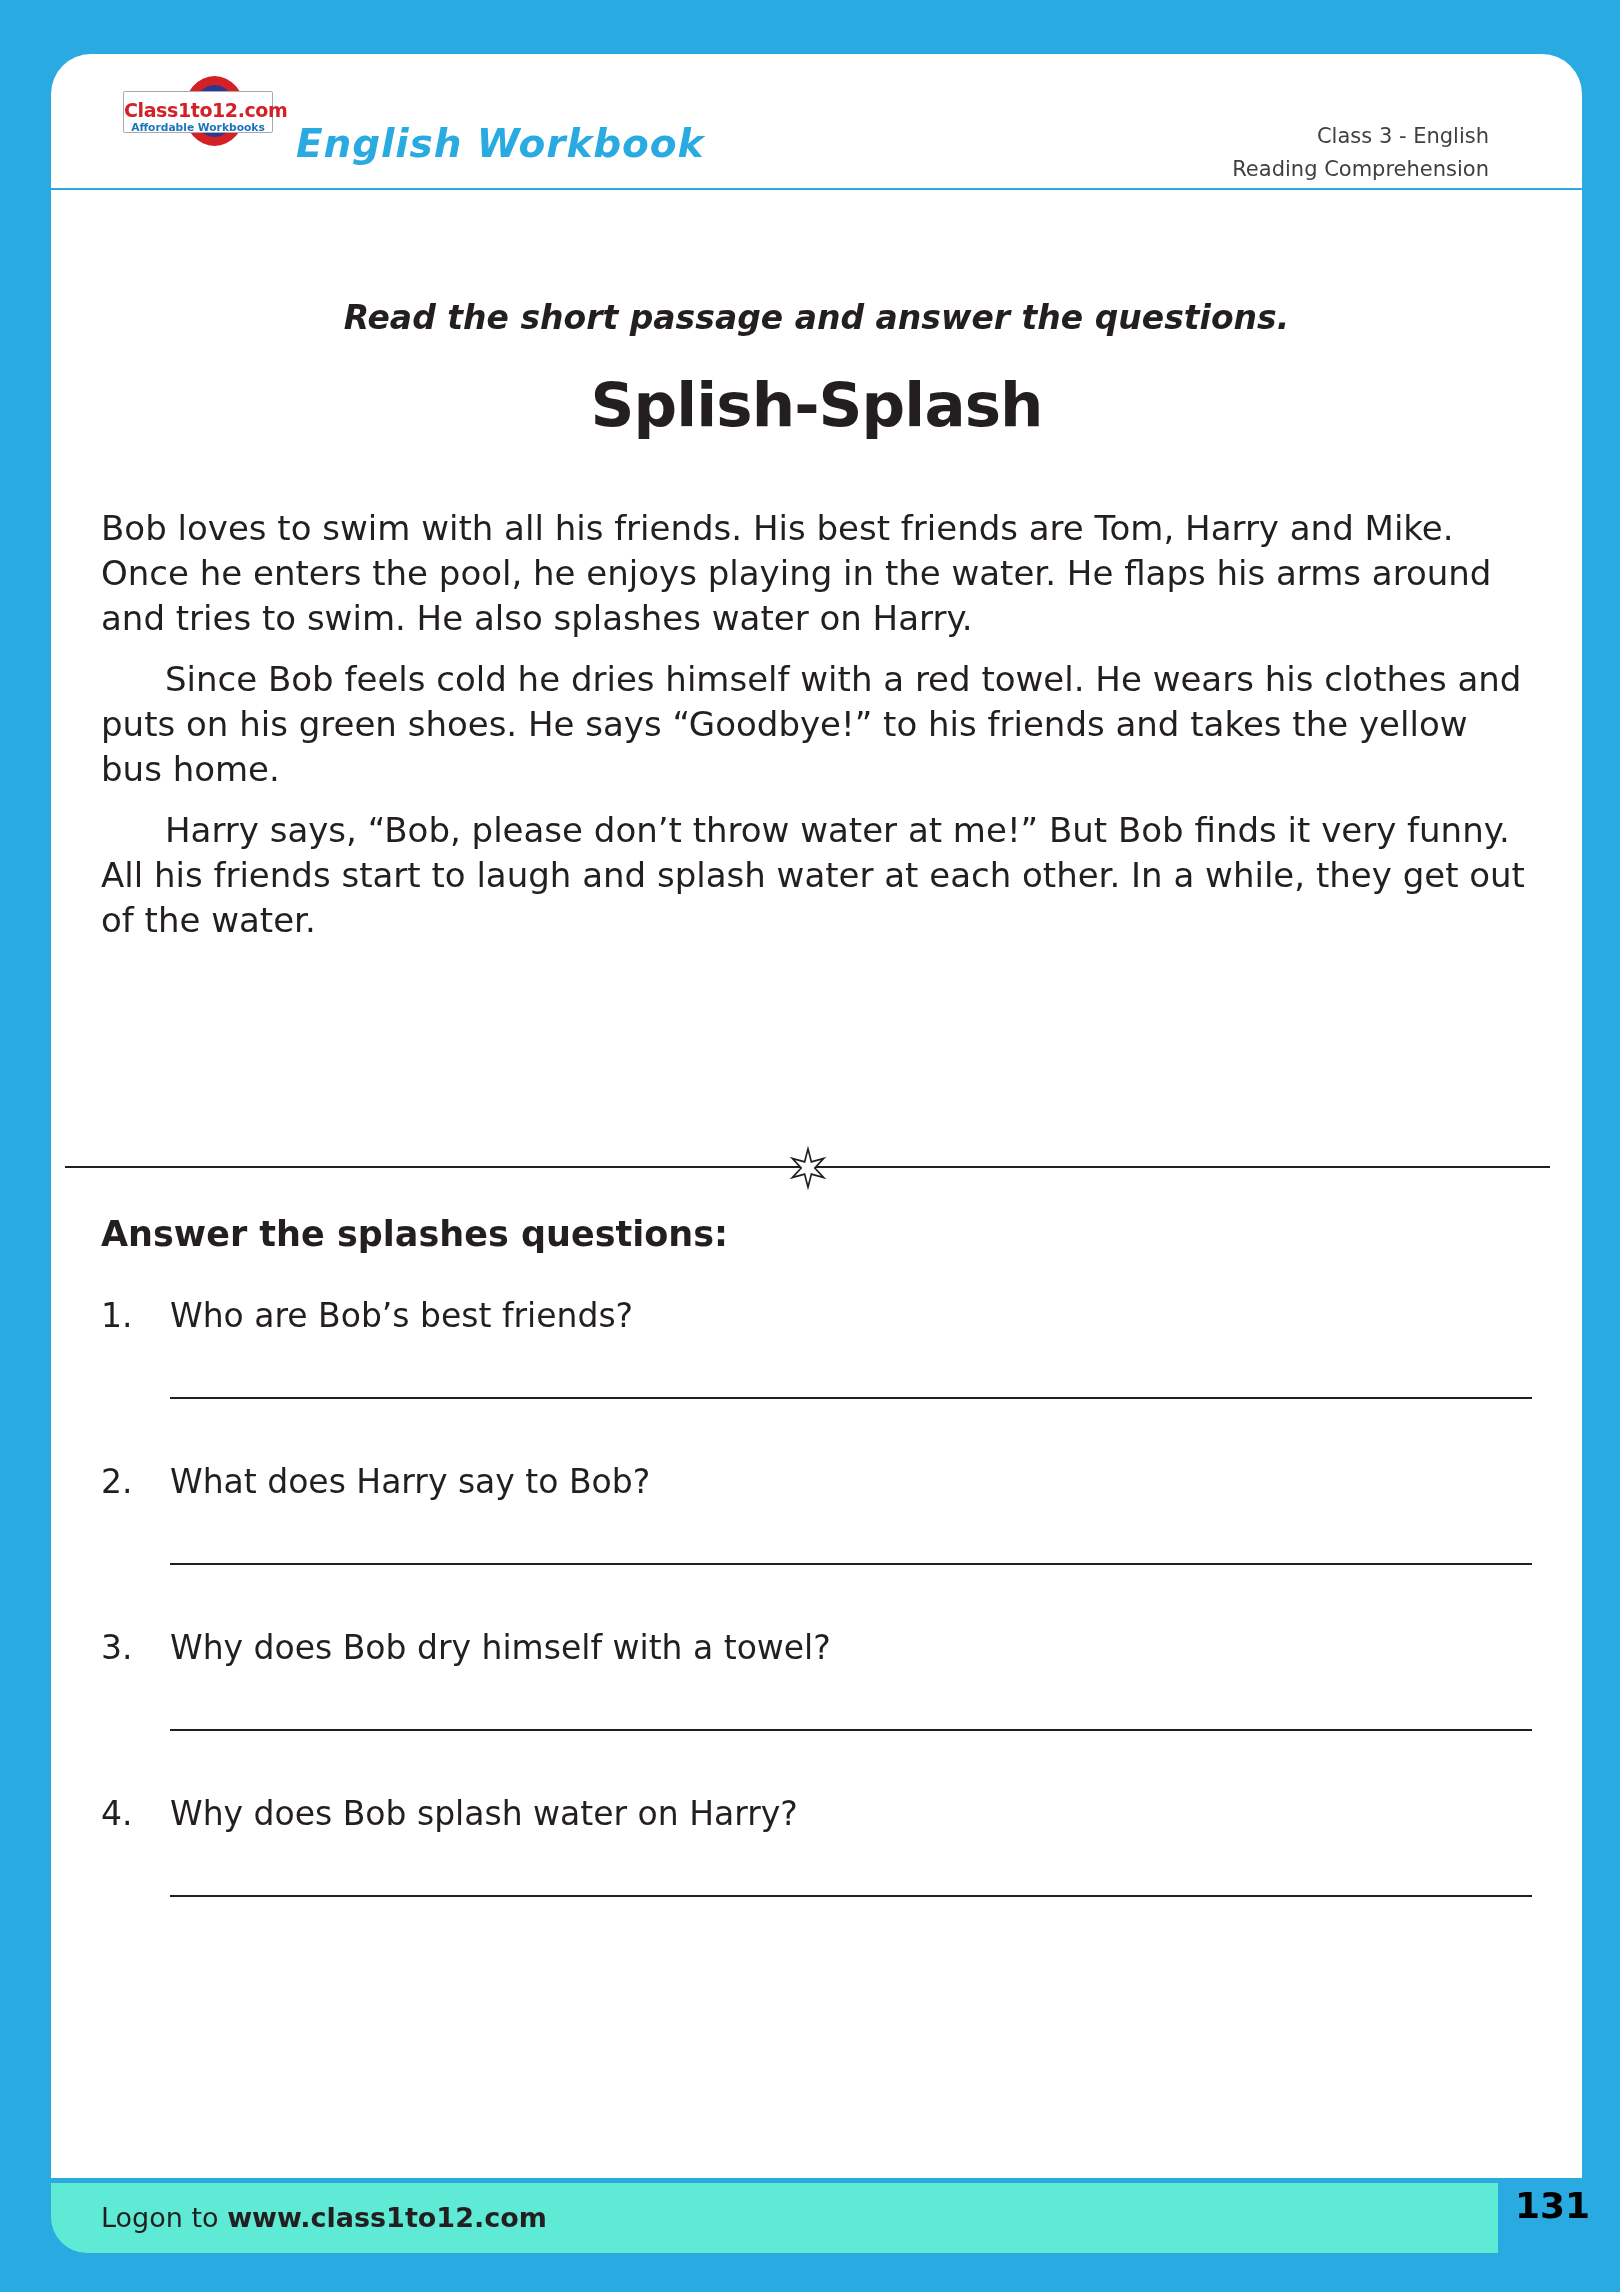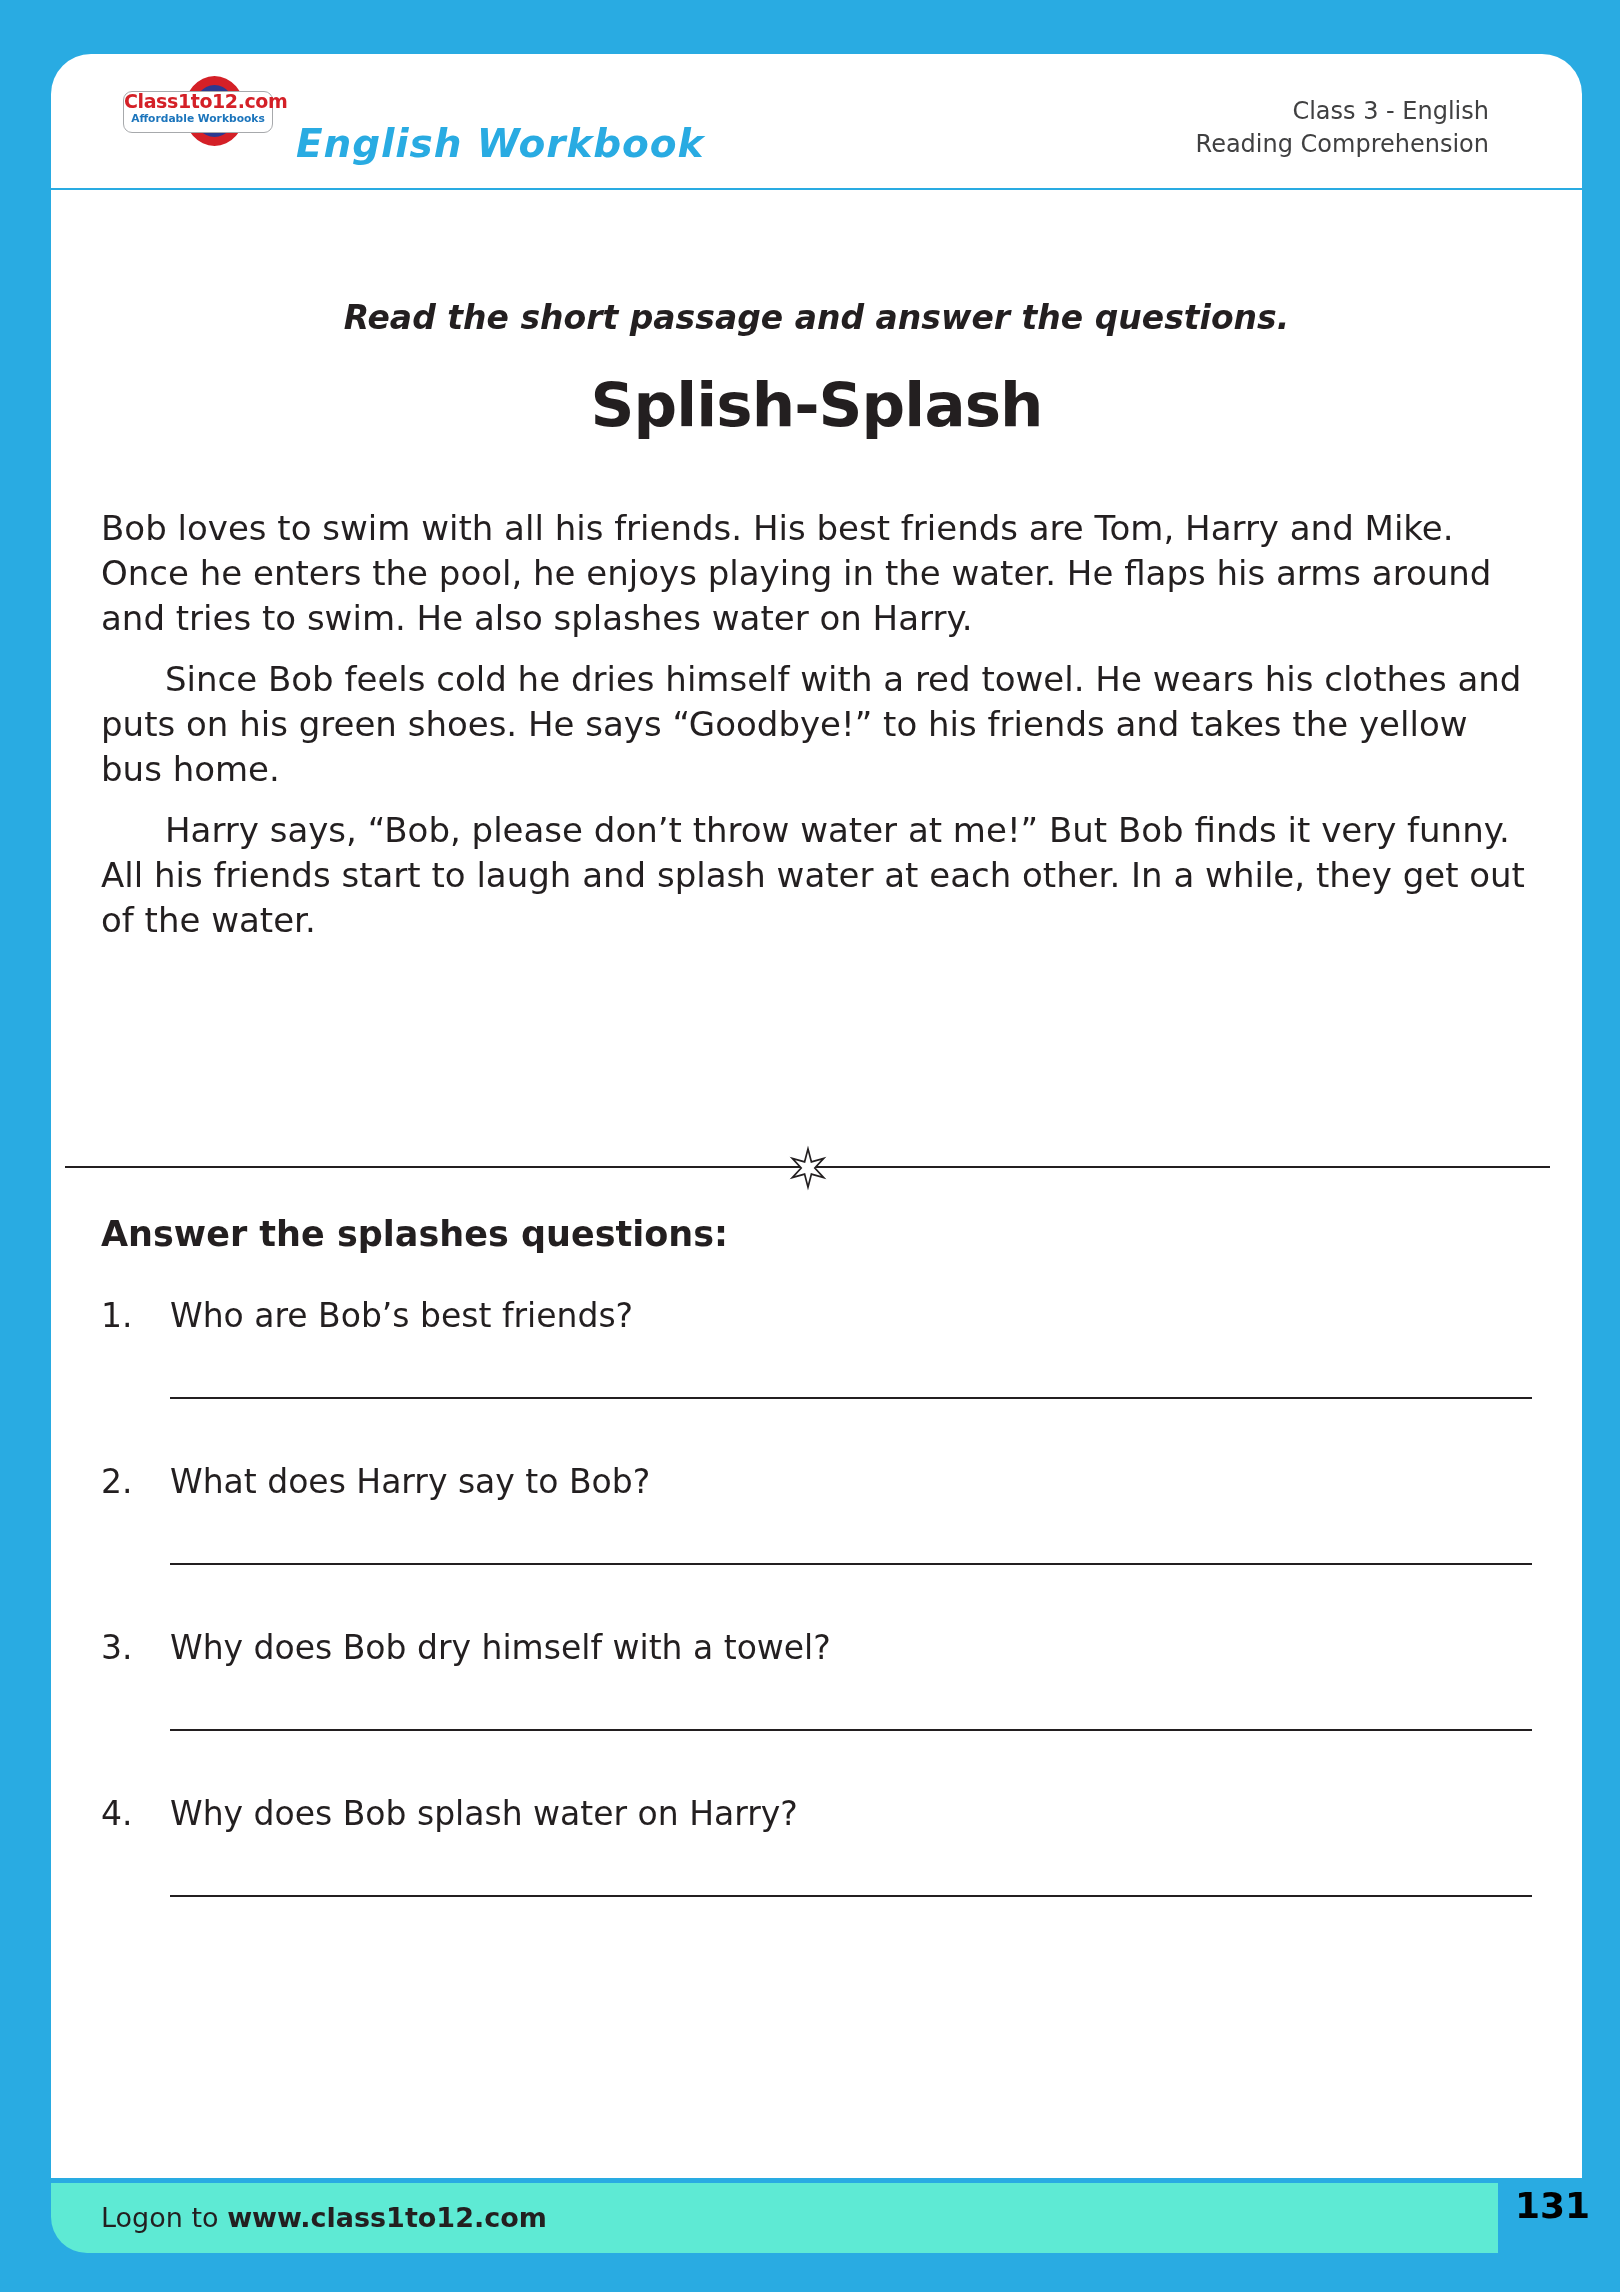--- a/index.html
+++ b/index.html
@@ -33,36 +33,36 @@
     width: 61px; height: 70px;
     border: 9px solid #D42027;
     background: #2B3990;
     border-radius: 50%;
   }
   .logo-box {
     position: absolute; left: 72px; top: 37px;
     width: 150px; height: 42px;
     background: #fff;
     border: 1.8px solid #A7A9AC;
-    border-radius: 9px;
-    text-align: center;
-    padding-top: 0;
+    border-radius: 2px;
+    text-align: center;
+    padding-top: 9px;
     z-index: 2;
   }
   .logo-title { font-size: 19px; font-weight: bold; color: #D42027; line-height: 19.7px; letter-spacing: -0.4px; }
   .logo-sub   { font-size: 10.7px; font-weight: bold; color: #1C75BC; line-height: 13.4px; }
   .wb-title {
     position: absolute; left: 245px; top: 39px;
     font-size: 39px; font-weight: bold; font-style: italic;
     color: #29ABE2; letter-spacing: 0.9px; margin-top: 28px;
   }
   .hdr-right {
-    position: absolute; top: 41px; right: 93px;
+    position: absolute; top: 66px; right: 93px;
     text-align: right;
-    font-size: 24px; line-height: 33px;
+    font-size: 21px; line-height: 33px;
     color: #404041;
   }
   
   .instruction {
     position: absolute; top: 244px; left: 0; width: 100%;
     text-align: center;
     font-size: 33px; font-weight: bold; font-style: italic;
   }
   .ws-title {
     position: absolute; top: 315px; left: 0; width: 100%;

